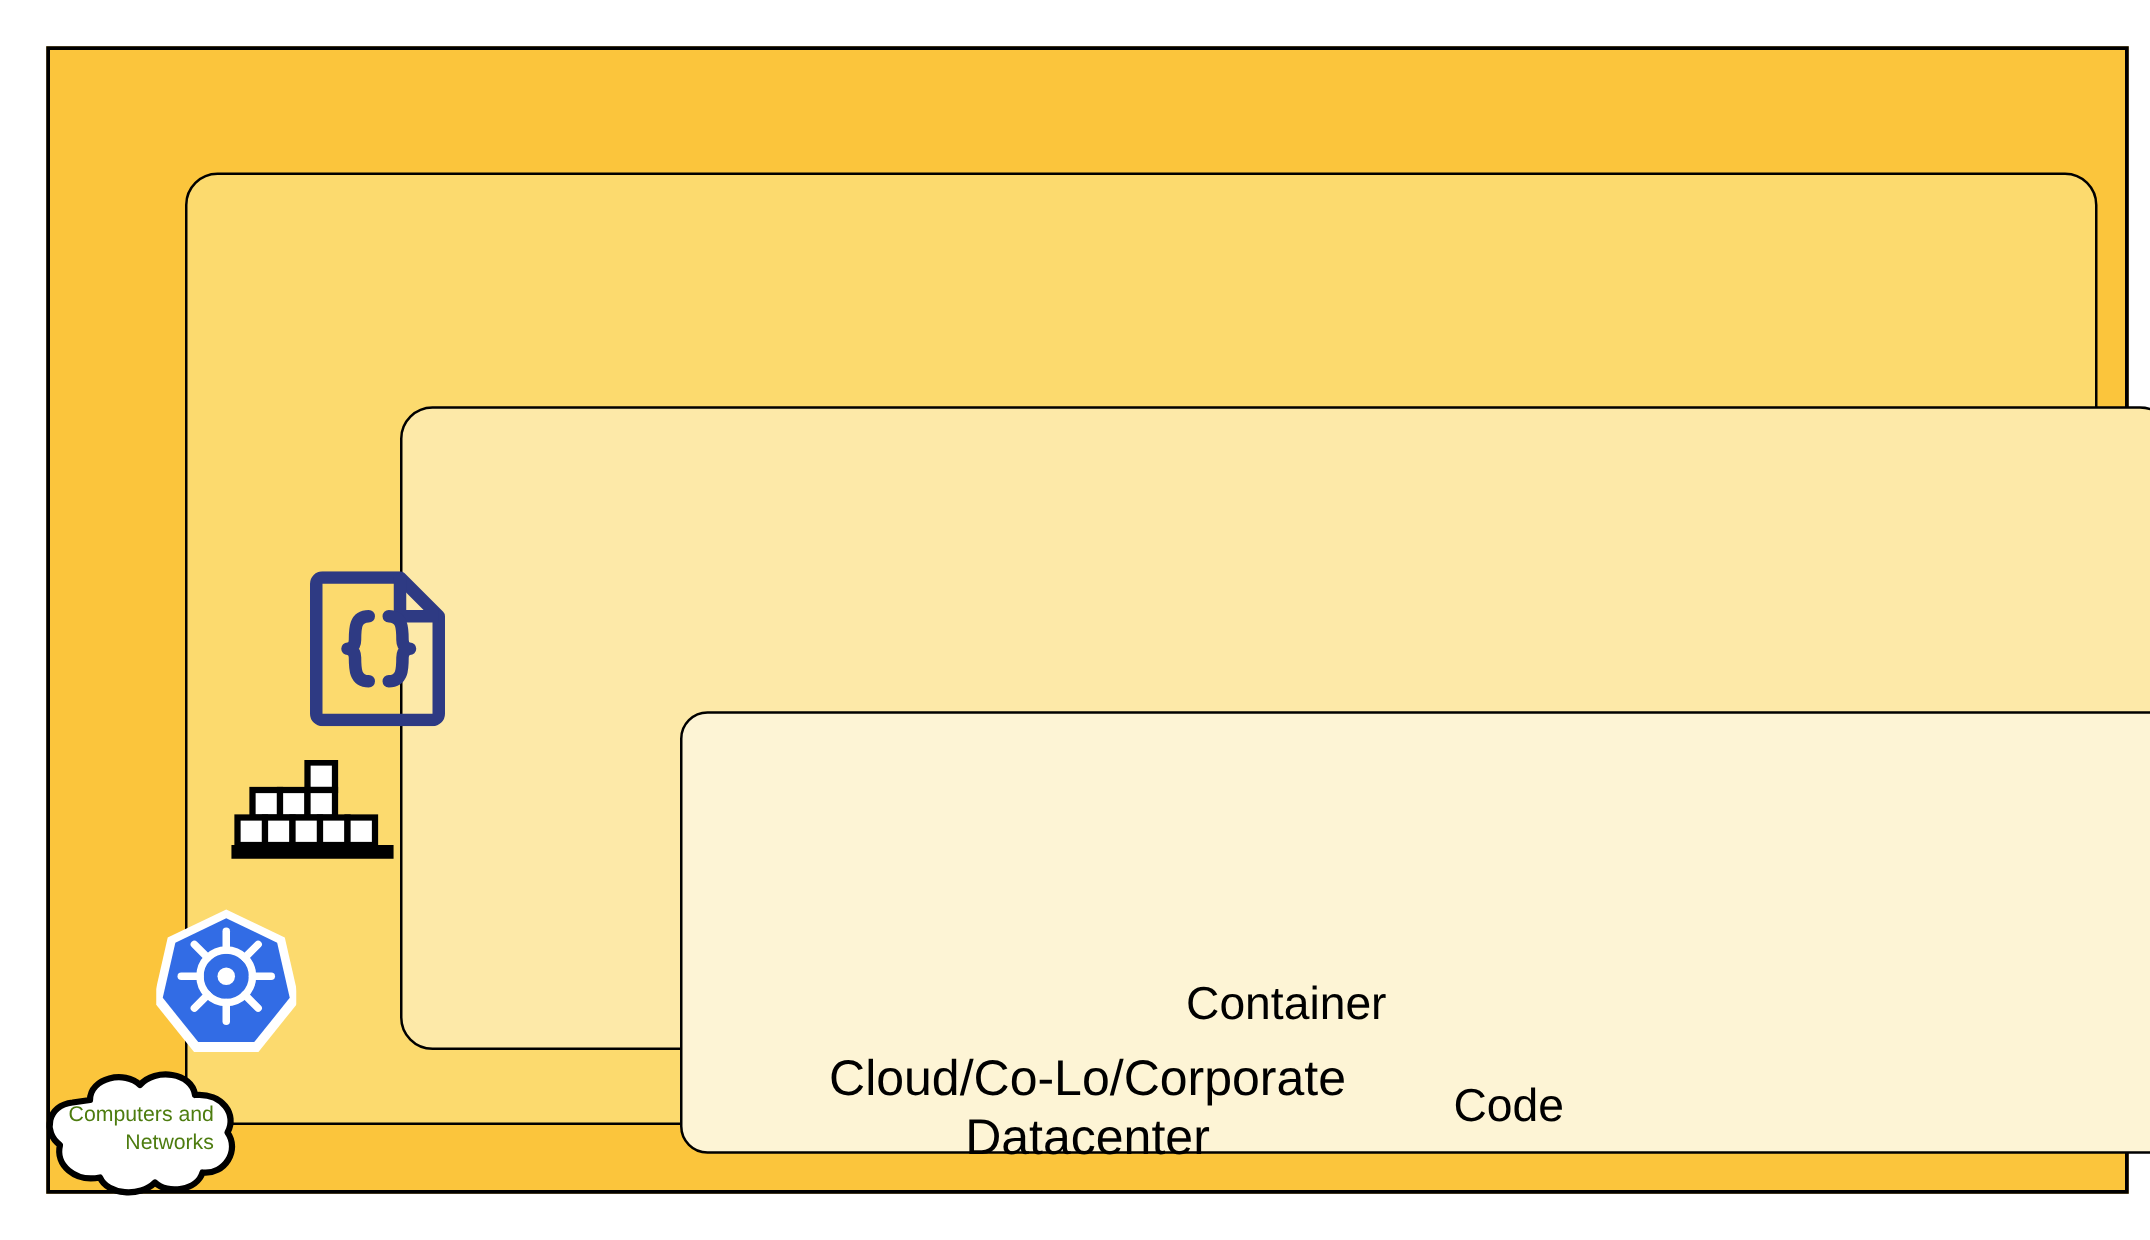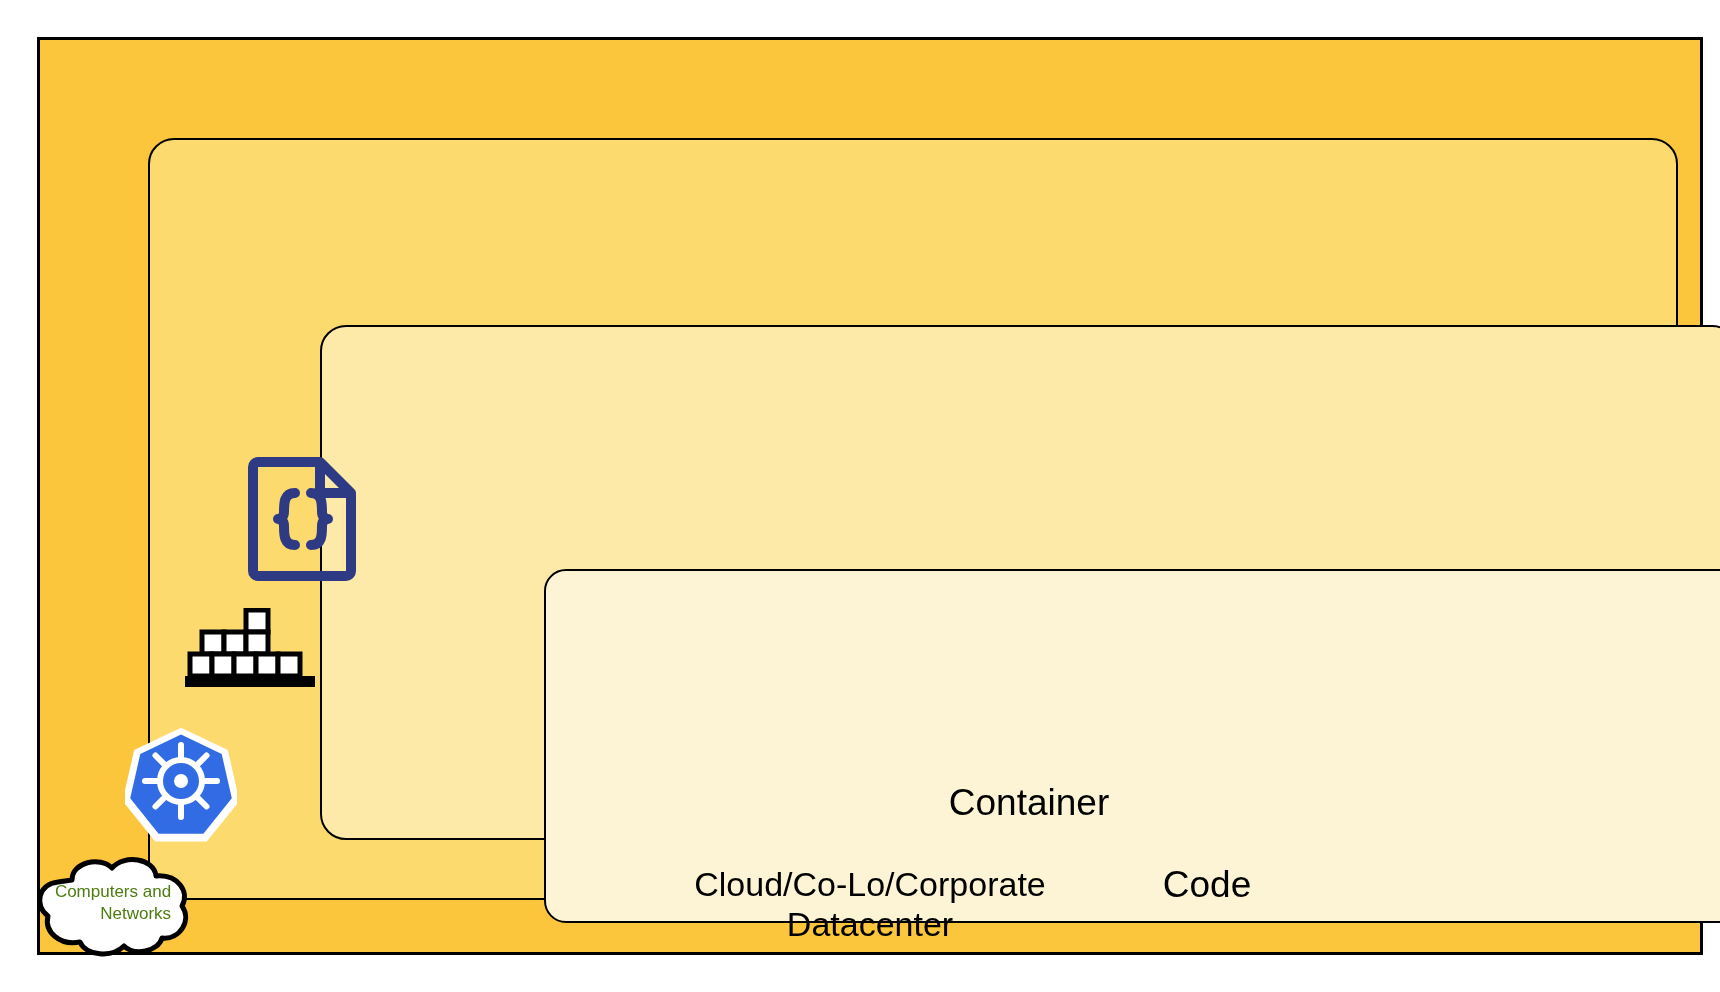--- a/index.html
+++ b/index.html
@@ -69,21 +69,21 @@
     right: 0;
     text-align: center;
     color: #000000;
     font-weight: 400;
     line-height: 1.18;
     white-space: pre-line;
   }
   .label-code      { bottom: 14px;  font-size: 37px; }
   .label-container { bottom: 13px;  font-size: 37px; }
   .label-cluster   { bottom: 13px;  font-size: 37px; }
-  .label-datacenter{ bottom: 8px;  font-size: 34px; }
+  .label-datacenter{ bottom: 18px;  font-size: 40px; }
 
   
   .icon-slot {
     position: absolute;
   }
   .icon-code      { left: 248px; top: 457px; width: 108px; height: 124px; }
   .icon-container { left: 185px; top: 608px; width: 130px; height: 82px;  }
   .icon-k8s       { left: 125px; top: 720px; width: 112px; height: 122px; }
 
   .icon-slot svg { display: block; width: 100%; height: 100%; }

